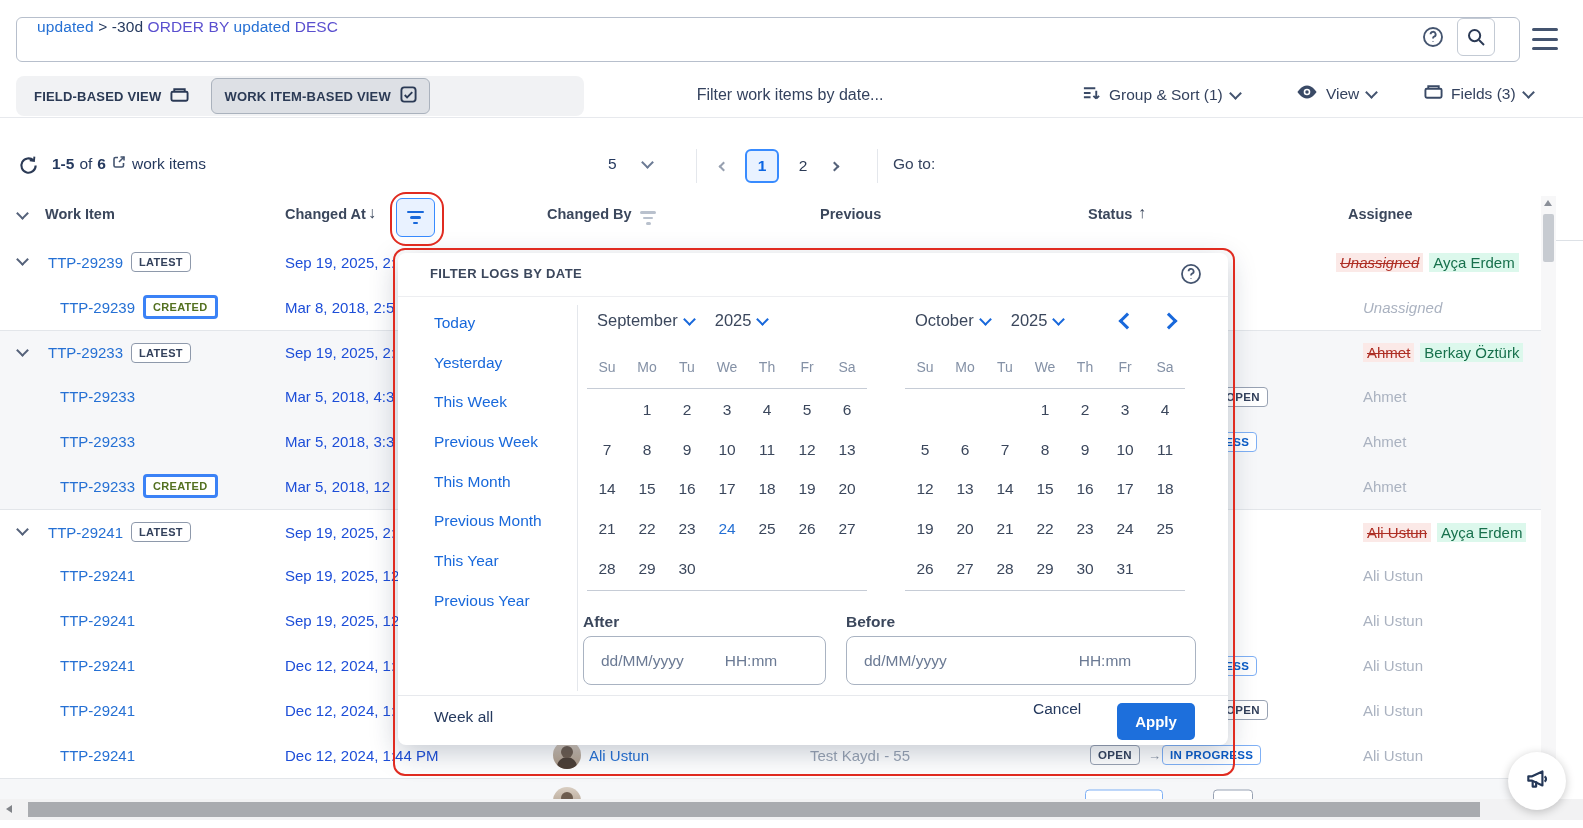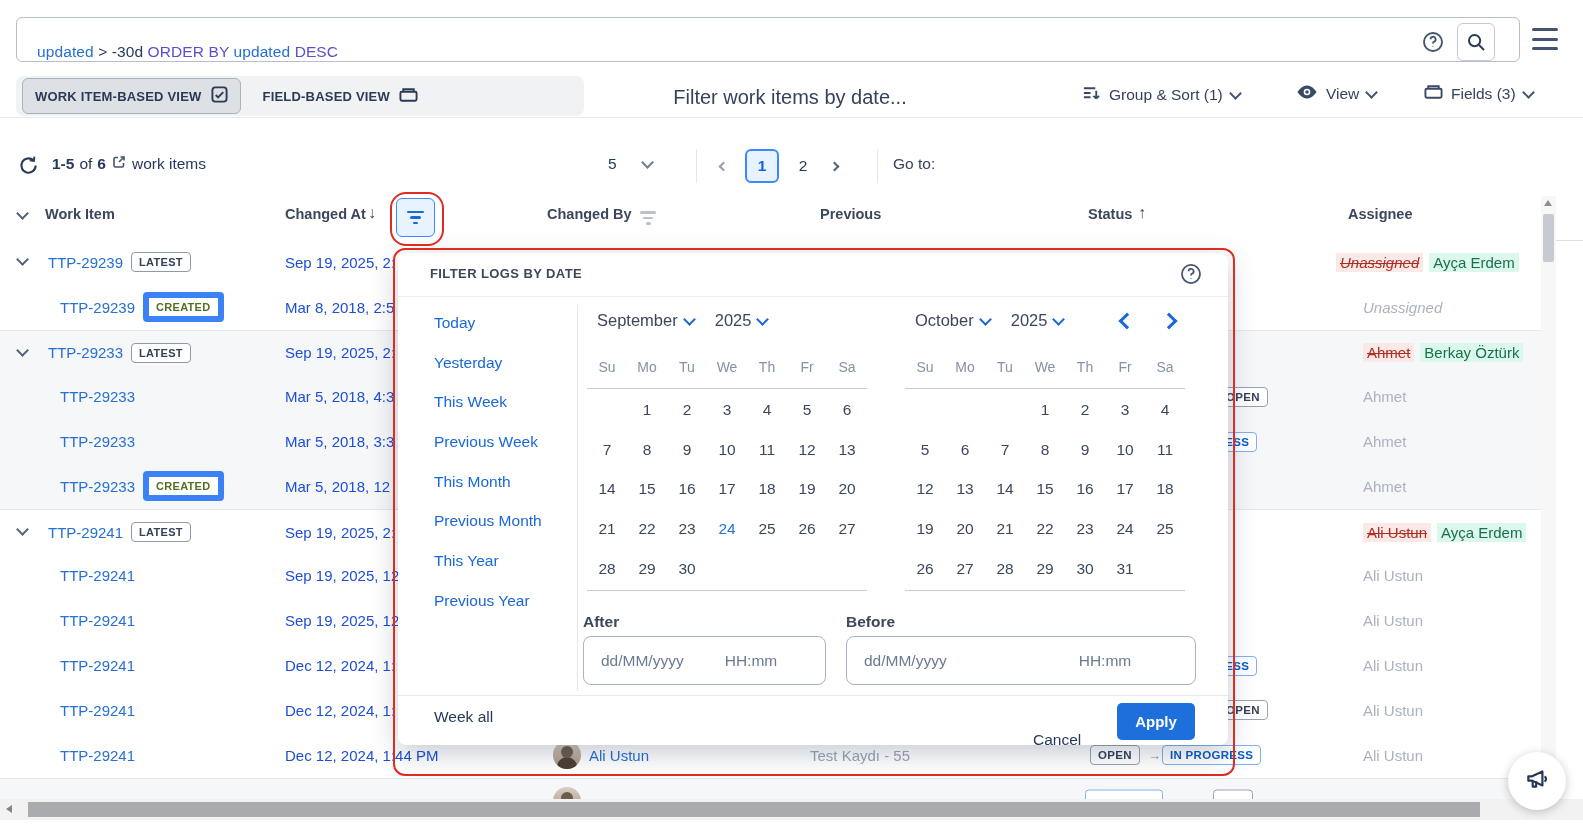--- a/index.html
+++ b/index.html
@@ -3,36 +3,36 @@
 <meta charset="utf-8">
 <style>
   html,body{margin:0;padding:0;background:#fff;}
   .stage{position:relative;width:1583px;height:828px;background:#fff;overflow:hidden;
          font-family:"Liberation Sans",sans-serif;color:#2b3a55;}
   .ab{position:absolute;}
   .nowrap{white-space:nowrap;}
 
   
   .querybar{left:16px;top:17px;width:1504px;height:45px;border:1px solid #b7bfcc;border-radius:6px;
-            background:#fff;display:flex;align-items:flex-end;box-sizing:border-box;padding:0 24px 0 20px;}
+            background:#fff;display:flex;align-items:flex-start;box-sizing:border-box;padding:0 24px 0 20px;}
   .qtext{font-size:15.5px;letter-spacing:.1px;}
   .tok-field{color:#2570d4;} .tok-plain{color:#25395e;} .tok-kw{color:#5a4fcf;}
   .qicons{margin-left:auto;display:flex;align-items:center;gap:6px;}
   .iconbtn{width:36px;height:36px;border-radius:6px;display:flex;align-items:center;justify-content:center;background:#fff;}
   .iconbtn.bordered{border:1px solid #c3cad4;}
   .hamburger{left:1532px;top:28px;width:26px;height:22px;display:flex;flex-direction:column;justify-content:space-between;cursor:pointer;}
   .hamburger div{height:3px;background:#44546f;border-radius:2px;}
 
   
   .tabsbar{left:16px;top:76px;width:568px;height:40px;background:#f1f2f4;border-radius:8px;
            display:flex;align-items:center;padding:0 6px;box-sizing:border-box;gap:10px;}
   .tab{display:flex;align-items:center;gap:9px;font-size:13px;font-weight:700;color:#2b3a55;
        padding:7px 12px;border-radius:6px;letter-spacing:.2px;}
   .tab.active{background:#dde0e5;border:1px solid #aab2bd;}
-  .hintText{top:86px;left:640px;width:300px;text-align:center;font-size:20px;color:#34425e;}
+  .hintText{top:86px;left:640px;width:300px;text-align:center;font-size:16px;color:#34425e;}
   .viewctl{top:84px;display:flex;align-items:center;gap:8px;font-size:15.5px;font-weight:500;color:#34425e;cursor:pointer;}
   .chev{display:inline-block;width:7px;height:7px;border-right:2px solid #44546f;border-bottom:2px solid #44546f;transform:rotate(45deg);margin-top:-3px;}
   .chev.blue{border-color:#1868db;}
   .chev.small{width:5px;height:5px;}
   .rowline{left:0;top:117px;width:1583px;height:1px;background:#e7e9ed;}
   .count{left:52px;top:155px;font-size:15.5px;color:#25395e;display:flex;align-items:center;gap:5px;}
   .pgsize{left:608px;top:155px;font-size:15.5px;color:#25395e;display:flex;gap:26px;align-items:center;}
   .vdiv{width:1px;height:34px;background:#e4e7ec;top:149px;}
   .pager{left:716px;top:149px;display:flex;align-items:center;gap:14px;}
   .pagenum{font-size:15.5px;color:#2b3a55;min-width:20px;text-align:center;cursor:pointer;}
@@ -50,21 +50,21 @@
 
   .rows{left:0;top:0;width:1583px;height:828px;z-index:10;}
   .trow{position:absolute;left:0;width:1541px;height:44.8px;background:#fff;}
   .trow.shade{background:#f6f7f9;}
   .trow.gstart{border-top:1px solid #e3e6ea;}
   .cell{position:absolute;top:0;height:44.8px;display:flex;align-items:center;white-space:nowrap;}
   .keylink{color:#2570d4;font-size:15px;cursor:pointer;}
   .badge{box-sizing:border-box;display:inline-flex;align-items:center;justify-content:center;font-size:11px;font-weight:700;
          letter-spacing:.3px;border-radius:4px;padding:3px 7px;background:#fff;color:#33415c;}
   .badge.b-latest{border:1px solid #8e99ab;}
-  .badge.b-created{border:6px solid #3b82f6;color:#53701f;}
+  .badge.b-created{border:3px solid #3b82f6;color:#53701f;}
   .badge.b-grey{border:1px solid #98a2b3;font-size:11.5px;}
   .badge.b-blue{border:1px solid #7fb0f5;color:#0b5cc7;font-size:11.5px;}
   .badge.b-arrow{border:none;color:#8993a4;font-weight:400;font-size:13px;padding:0;}
   .datetext{font-size:15px;color:#1d4ed8;}
   .avatar{width:28px;height:28px;border-radius:50%;background:linear-gradient(#d9cec2,#a28f7c);position:relative;overflow:hidden;flex:0 0 auto;}
   .avatar:after{content:"";position:absolute;left:8px;top:5px;width:12px;height:12px;border-radius:50%;background:#6d5c4e;}
   .avatar:before{content:"";position:absolute;left:4px;top:16px;width:20px;height:14px;border-radius:10px 10px 0 0;background:#4c3f35;}
   .byname{color:#2570d4;font-size:15px;margin-left:8px;}
   .sumtext{color:#9aa4b4;font-size:15px;}
   .asg-old{color:#ae2e24;background:#fbe9e7;text-decoration:line-through;font-size:15px;padding:1px 4px;}
@@ -103,21 +103,21 @@
   .wkrow span.today{color:#2570d4;}
   .calnav{position:absolute;top:12px;display:flex;gap:30px;}
   .navchev{width:9px;height:9px;border-right:3px solid #1868db;border-bottom:3px solid #1868db;cursor:pointer;}
   .navchev.left{transform:rotate(135deg);}
   .navchev.right{transform:rotate(-45deg);}
   .dtlabel{position:absolute;font-size:15.5px;font-weight:700;color:#3b475c;}
   .dtinput{position:absolute;height:49px;border:1px solid #a9b3c2;border-radius:8px;box-sizing:border-box;
            display:flex;align-items:center;padding-left:17px;font-size:15.5px;color:#6b7a94;background:#fff;cursor:text;}
   .popfootline{position:absolute;left:0;top:442px;width:100%;height:1px;background:#e7e9ed;}
   .clearall{position:absolute;left:36px;top:455px;font-size:15.5px;color:#25395e;cursor:pointer;}
-  .cancel{position:absolute;left:635px;top:478px;font-size:15.5px;color:#25395e;cursor:pointer;}
+  .cancel{position:absolute;left:635px;top:447px;font-size:15.5px;color:#25395e;cursor:pointer;}
   .applybtn{position:absolute;left:719px;top:450px;width:78px;height:37px;background:#1d6fdc;border:none;border-radius:5px;
             color:#fff;font-size:15px;font-weight:700;cursor:pointer;font-family:"Liberation Sans",sans-serif;}
 
   
   .ann{position:absolute;border:2.5px solid #e02b20;pointer-events:none;z-index:60;background:transparent;}
 
   
   .fab{left:1508px;top:752px;width:58px;height:58px;border-radius:50%;background:#fff;z-index:70;
        box-shadow:0 2px 10px rgba(0,0,0,.22);display:flex;align-items:center;justify-content:center;cursor:pointer;}
 </style>
@@ -150,35 +150,35 @@
       </span>
     </div>
   </div>
   <div class="ab hamburger">
       <div></div>
       <div></div>
       <div></div>
     </div>
 
   <div class="ab tabsbar">
+    <div class="tab">
+      <span>FIELD-BASED VIEW</span>
+      <span>
+        <svg width="19" height="16" viewBox="0 0 20 16" fill="none" stroke="#2b3a55" stroke-width="2">
+            <rect x="1.5" y="4.5" width="17" height="9.5" rx="1.5"></rect>
+            <path d="M4.5 4.5V2h11v2.5"></path>
+          </svg>
+      </span>
+    </div>
     <div class="tab active">
       <span>WORK ITEM-BASED VIEW</span>
       <span>
         <svg width="17" height="17" viewBox="0 0 18 18" fill="none" stroke="#2b3a55" stroke-width="2">
             <rect x="1.5" y="1.5" width="15" height="15" rx="3"></rect>
             <path d="M5 9.5l2.5 2.5L13 6.5"></path>
-          </svg>
-      </span>
-    </div>
-    <div class="tab">
-      <span>FIELD-BASED VIEW</span>
-      <span>
-        <svg width="19" height="16" viewBox="0 0 20 16" fill="none" stroke="#2b3a55" stroke-width="2">
-            <rect x="1.5" y="4.5" width="17" height="9.5" rx="1.5"></rect>
-            <path d="M4.5 4.5V2h11v2.5"></path>
           </svg>
       </span>
     </div>
   </div>
   <div class="ab hintText">Filter work items by date...</div>
 
   <div class="ab viewctl" style="left:1082px;">
     <span>
       <svg width="19" height="18" viewBox="0 0 20 18" fill="none" stroke="#3a4a66" stroke-width="2">
           <path d="M2 4h12M2 9h7M2 13.5h7"></path>

